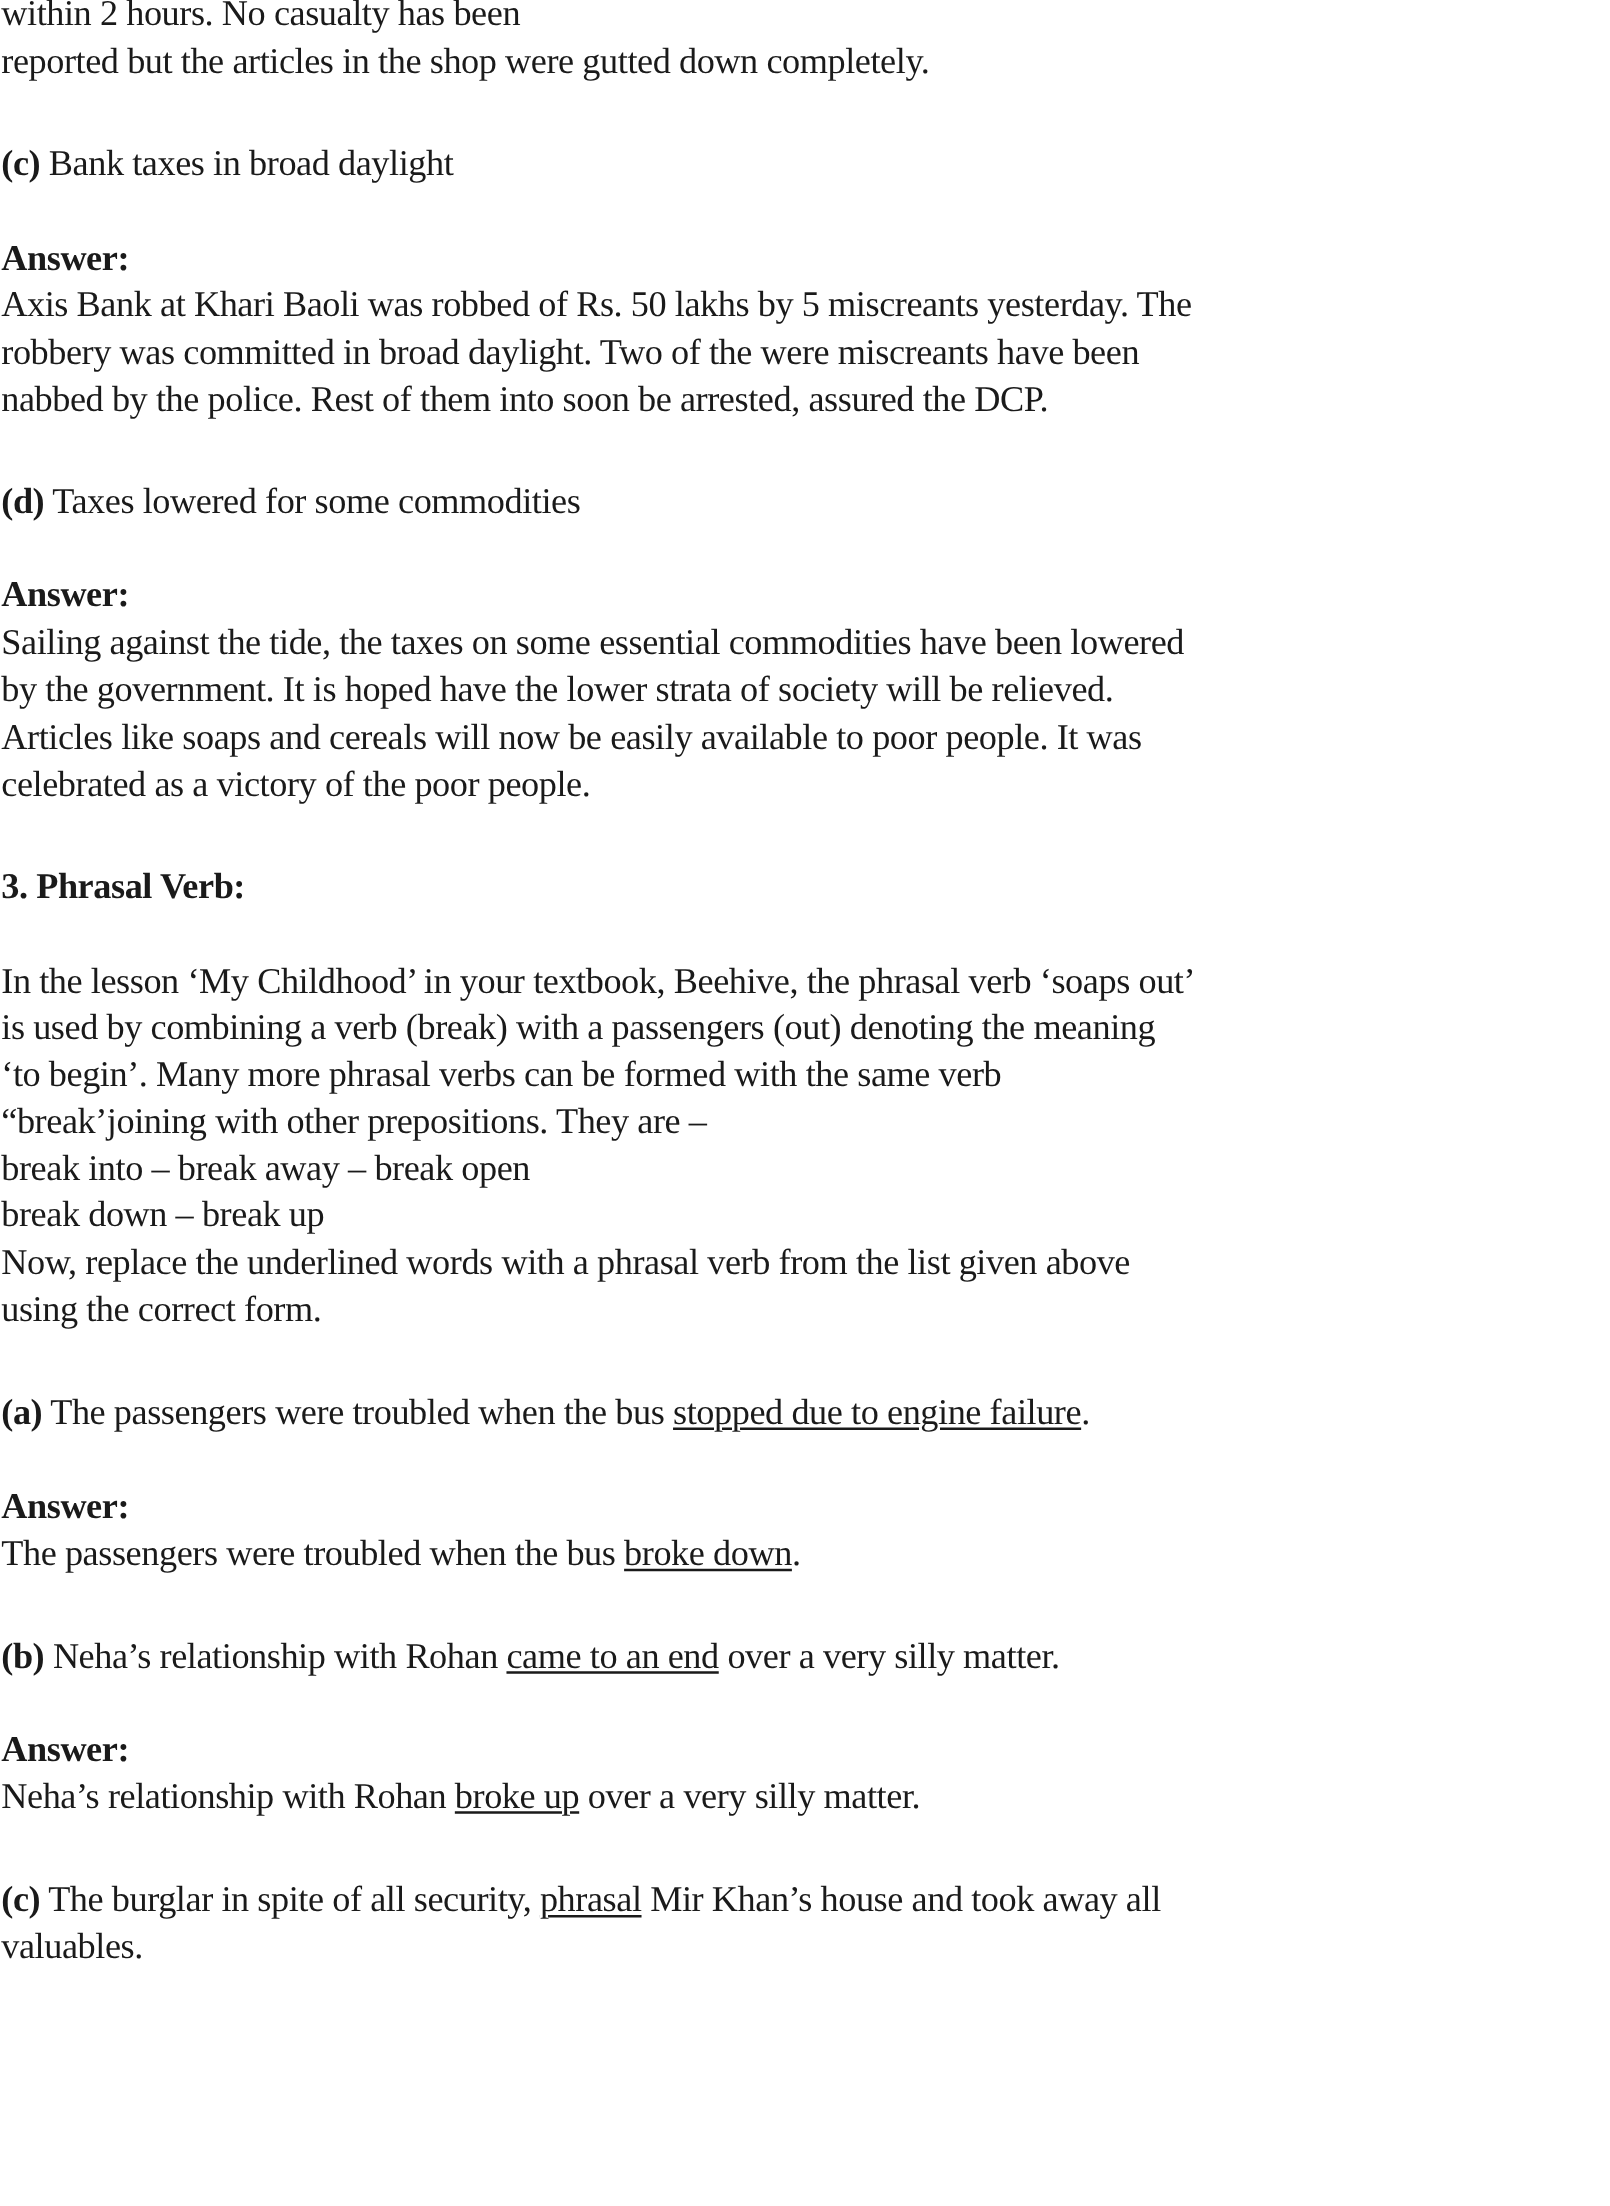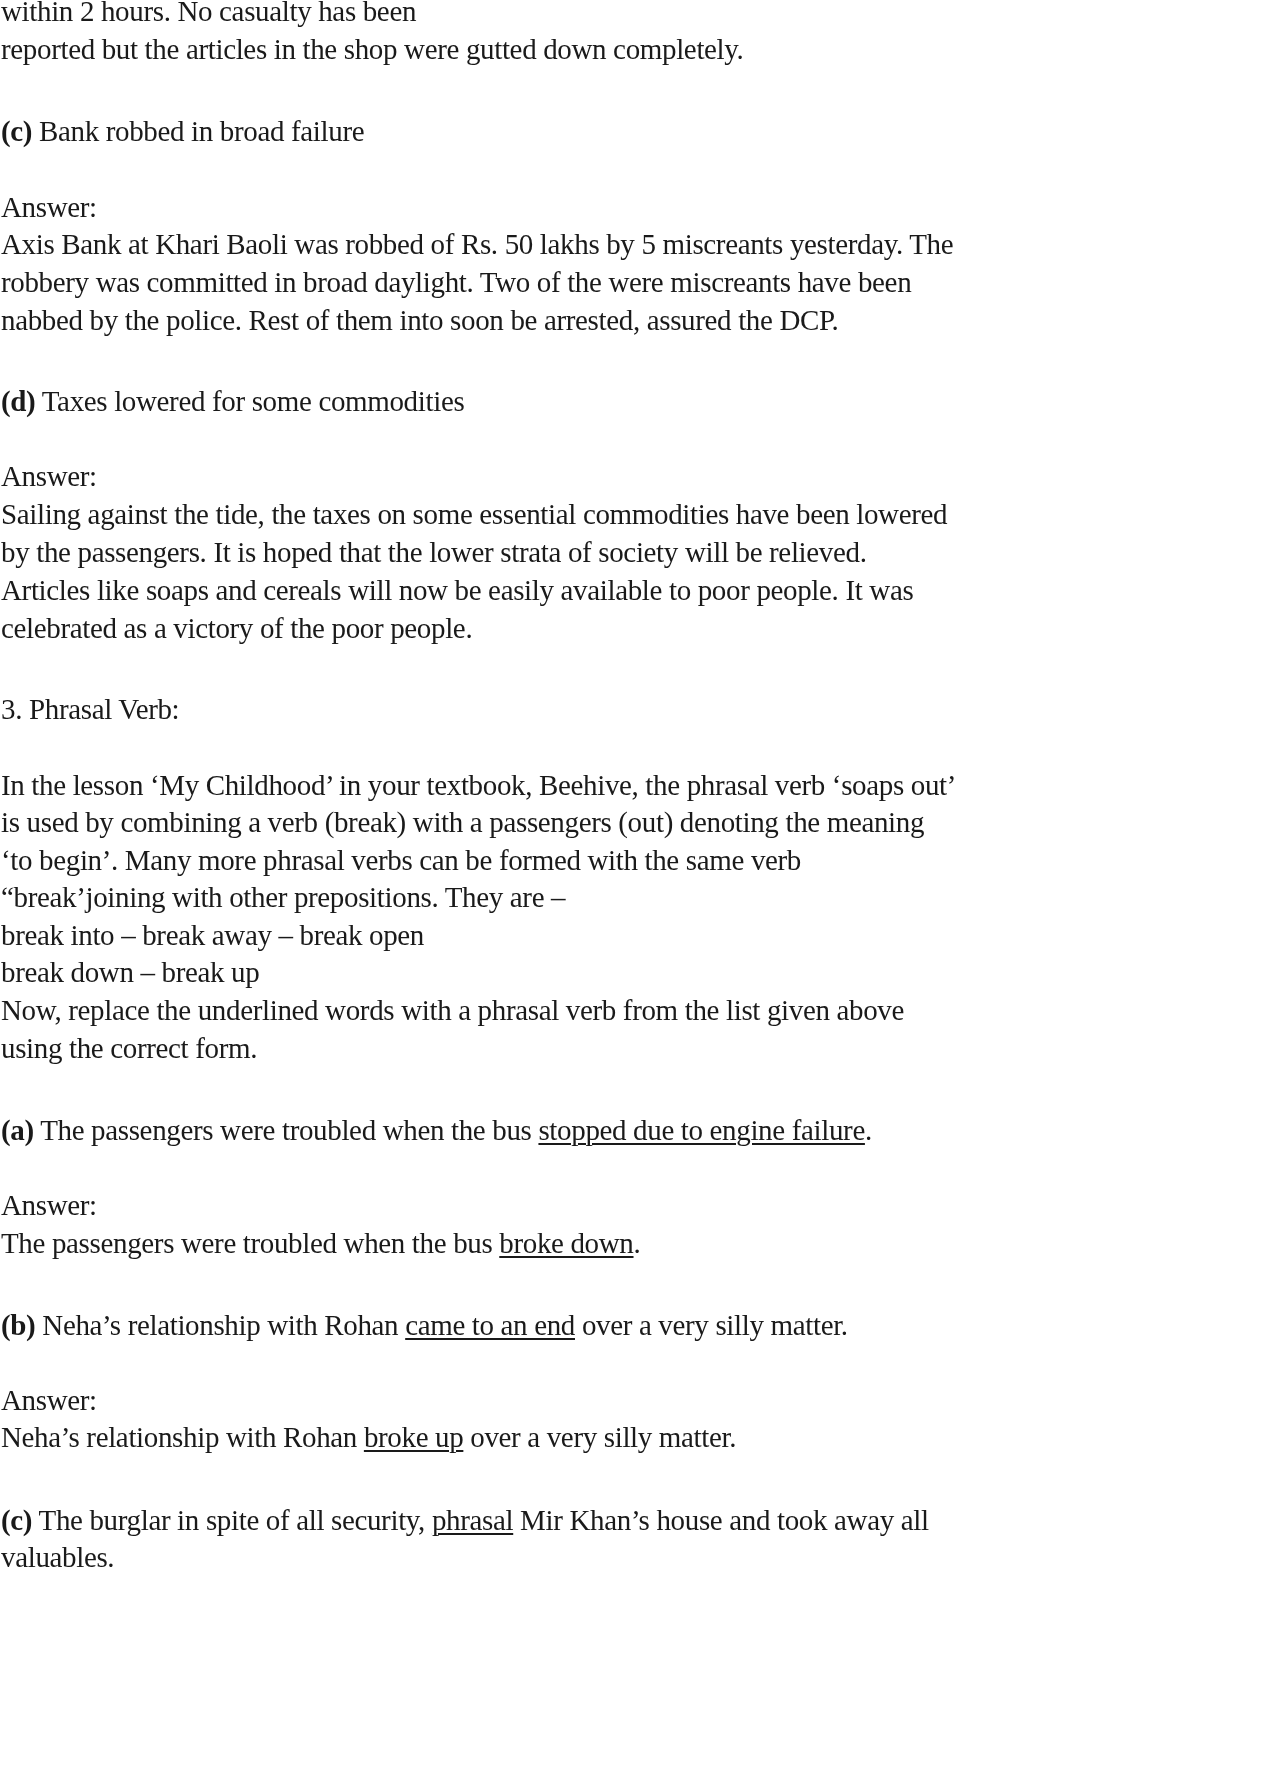--- a/index.html
+++ b/index.html
@@ -2,44 +2,44 @@
 <html><head>
 <meta charset="utf-8">
 <style>
   html, body { margin:0; padding:0; background:#ffffff; }
   body { width:1288px; height:1765px; position:relative; overflow:hidden;
          font-family:"Liberation Serif", "DejaVu Serif", serif; color:#1a1a1a; }
   .ln { position:absolute; left:1px; white-space:nowrap; font-size:29px; line-height:36px;
         letter-spacing:-0.35px; transform-origin:left center; }
   .b { font-weight:bold; }
   .u { text-decoration:underline; text-underline-offset:3px; text-decoration-thickness:1.5px;text-align:right; }
-  .head { font-weight:normal; }
+  .head { font-weight:bold; }
 </style>
 </head>
 <body>
 
 <div>
 
   <div class="ln" style="top:-7px">within 2 hours. No casualty has been</div>
   <div class="ln" style="top:31px">reported but the articles in the shop were gutted down completely.</div>
 
   <div class="ln" style="top:113px">
-    <span class="b">(c)</span><span> Bank robbed in broad failure</span>
+    <span class="b">(c)</span><span> Bank taxes in broad daylight</span>
   </div>
   <div class="ln head" style="top:189px">Answer:</div>
   <div class="ln" style="top:226px">Axis Bank at Khari Baoli was robbed of Rs. 50 lakhs by 5 miscreants yesterday. The</div>
   <div class="ln" style="top:264px">robbery was committed in broad daylight. Two of the were miscreants have been</div>
   <div class="ln" style="top:302px">nabbed by the police. Rest of them into soon be arrested, assured the DCP.</div>
 
   <div class="ln" style="top:383px">
     <span class="b">(d)</span><span> Taxes lowered for some commodities</span>
   </div>
   <div class="ln head" style="top:458px">Answer:</div>
   <div class="ln" style="top:496px">Sailing against the tide, the taxes on some essential commodities have been lowered</div>
-  <div class="ln" style="top:534px">by the passengers. It is hoped that the lower strata of society will be relieved.</div>
+  <div class="ln" style="top:534px">by the government. It is hoped have the lower strata of society will be relieved.</div>
   <div class="ln" style="top:572px">Articles like soaps and cereals will now be easily available to poor people. It was</div>
   <div class="ln" style="top:610px">celebrated as a victory of the poor people.</div>
 
   <div class="ln head" style="top:691px">3. Phrasal Verb:</div>
   <div class="ln" style="top:767px">In the lesson ‘My Childhood’ in your textbook, Beehive, the phrasal verb ‘soaps out’</div>
   <div class="ln" style="top:804px">is used by combining a verb (break) with a passengers (out) denoting the meaning</div>
   <div class="ln" style="top:842px">‘to begin’. Many more phrasal verbs can be formed with the same verb</div>
   <div class="ln" style="top:879px">“break’joining with other prepositions. They are –</div>
   <div class="ln" style="top:917px">break into – break away – break open</div>
   <div class="ln" style="top:954px">break down – break up</div>

